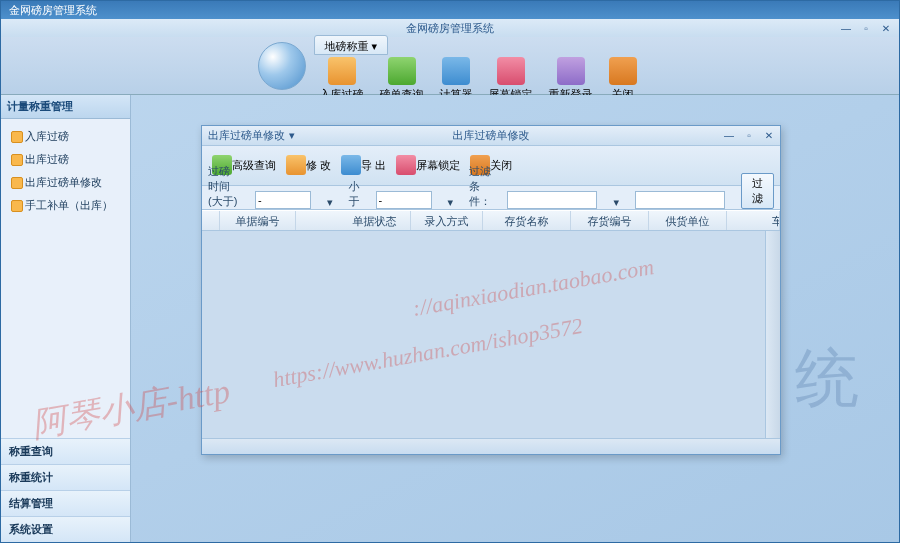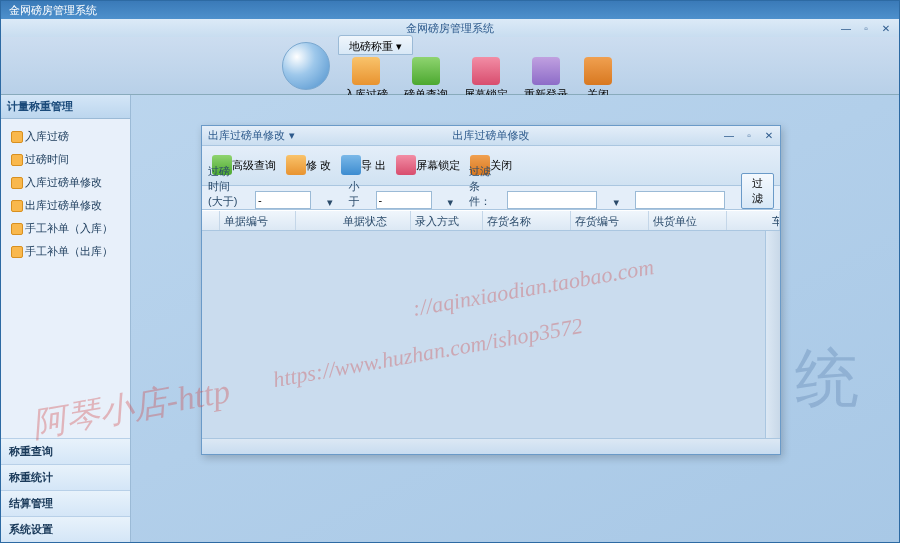--- a/index.html
+++ b/index.html
@@ -41,21 +41,21 @@
 .subwin-toolbar { height: 40px; background: linear-gradient(to bottom,#e4eef9,#d0e2f2); border-bottom: 1px solid #aac6e0; display: flex; align-items: center; gap: 2px; padding: 0 6px; }
 .tool-btn { display: flex; flex-direction: row; align-items: center; padding: 2px 4px; cursor: pointer; }
 .tool-icon { width: 20px; height: 20px; border-radius: 3px; margin-bottom: 1px; }
 
 .filter-bar { height: 24px; background: #e4eef9; border-bottom: 1px solid #aac6e0; display: flex; align-items: flex-end; gap: 16px; padding: 0 6px; font-size: 11px; color: #2a4a6a; }
 .filter-bar input[type=text], .filter-bar select { height: 18px; border: 1px solid #9bbad6; background: #fff; font-size: 11px; padding: 0 2px; }
 .date-in { width: 56px; }
 .cond-in { width: 90px; }
 .filter-btn { padding: 2px 10px; border: 1px solid #6a9ac8; background: linear-gradient(to bottom,#f4f9fe,#d8e8f6); cursor: pointer; border-radius: 2px; }
 
-.grid { flex: 1; background: #cfe0f0; display: flex; flex-direction: column; border-top: 1px solid #fff; }
+.grid { flex: 1; background: #cfe0f0; display: flex; flex-direction: column; border-top: 1px solid #fff; text-align: center; }
 .grid-header { height: 20px; background: linear-gradient(to bottom,#f0f6fc,#dce8f4); display: flex; border-bottom: 1px solid #aac6e0; }
 .grid-header .gh { border-right: 1px solid #c4d6e8; padding: 3px 4px; color: #2a4a6a; overflow: hidden; white-space: nowrap; }
 .gh0{width:18px;text-align:center;} .gh1{width:76px;} .gh2{width:72px;margin-left:43px;} .gh3{width:72px;} .gh4{width:88px;} .gh5{width:78px;} .gh6{width:78px;} .gh7{flex:1;margin-left:41px;}
 .grid-body { flex: 1; background: #cadcee; position: relative; }
 .grid-body::after { content:''; position:absolute; right:0; top:0; bottom:0; width:14px; background:linear-gradient(to right,#dce8f4,#c8d8e8); border-left:1px solid #aac6e0; }
 .statusbar { height: 16px; background: linear-gradient(to bottom,#dce8f4,#c8dcf0); border-top: 1px solid #aac6e0; }
 
 .watermark { position: absolute; font-size: 26px; color: rgba(210,70,70,0.35); font-style: italic; pointer-events: none; transform: rotate(-10deg); font-family: Georgia, serif; }
 .wm1 { left: 30px; top: 290px; font-size: 34px; }
 .wm2 { left: 270px; top: 245px; font-size: 22px; }
@@ -85,20 +85,24 @@
       <div class="ribbon-btns" id="ribbon-btns">
           <div class="ribbon-btn">
             <div class="ribbon-icon ic1"></div>
             <span>入库过磅</span>
           </div>
           <div class="ribbon-btn">
             <div class="ribbon-icon ic2"></div>
             <span>磅单查询</span>
           </div>
           <div class="ribbon-btn">
+            <div class="ribbon-icon ic3"></div>
+            <span>计算器</span>
+          </div>
+          <div class="ribbon-btn">
             <div class="ribbon-icon ic4"></div>
             <span>屏幕锁定</span>
           </div>
           <div class="ribbon-btn">
             <div class="ribbon-icon ic5"></div>
             <span>重新登录</span>
           </div>
           <div class="ribbon-btn">
             <div class="ribbon-icon ic6"></div>
             <span>关闭</span>
@@ -107,24 +111,22 @@
     </div>
   </div>
 
   <div class="main-area">
     <div class="bg-text">系 统</div>
 
     <div class="sidebar">
       <div class="side-header">计量称重管理</div>
       <div class="side-tree" id="side-tree">
           <div class="tree-item">入库过磅</div>
-          <div class="tree-item">过磅时间</div>
-          <div class="tree-item">入库过磅单修改</div>
+          <div class="tree-item">出库过磅</div>
           <div class="tree-item">出库过磅单修改</div>
-          <div class="tree-item">手工补单（入库）</div>
           <div class="tree-item">手工补单（出库）</div>
         </div>
       <div class="side-bottom" id="side-bottom">
           <div class="side-bottom-item">称重查询</div>
           <div class="side-bottom-item">称重统计</div>
           <div class="side-bottom-item">结算管理</div>
           <div class="side-bottom-item">系统设置</div>
         </div>
     </div>
 

